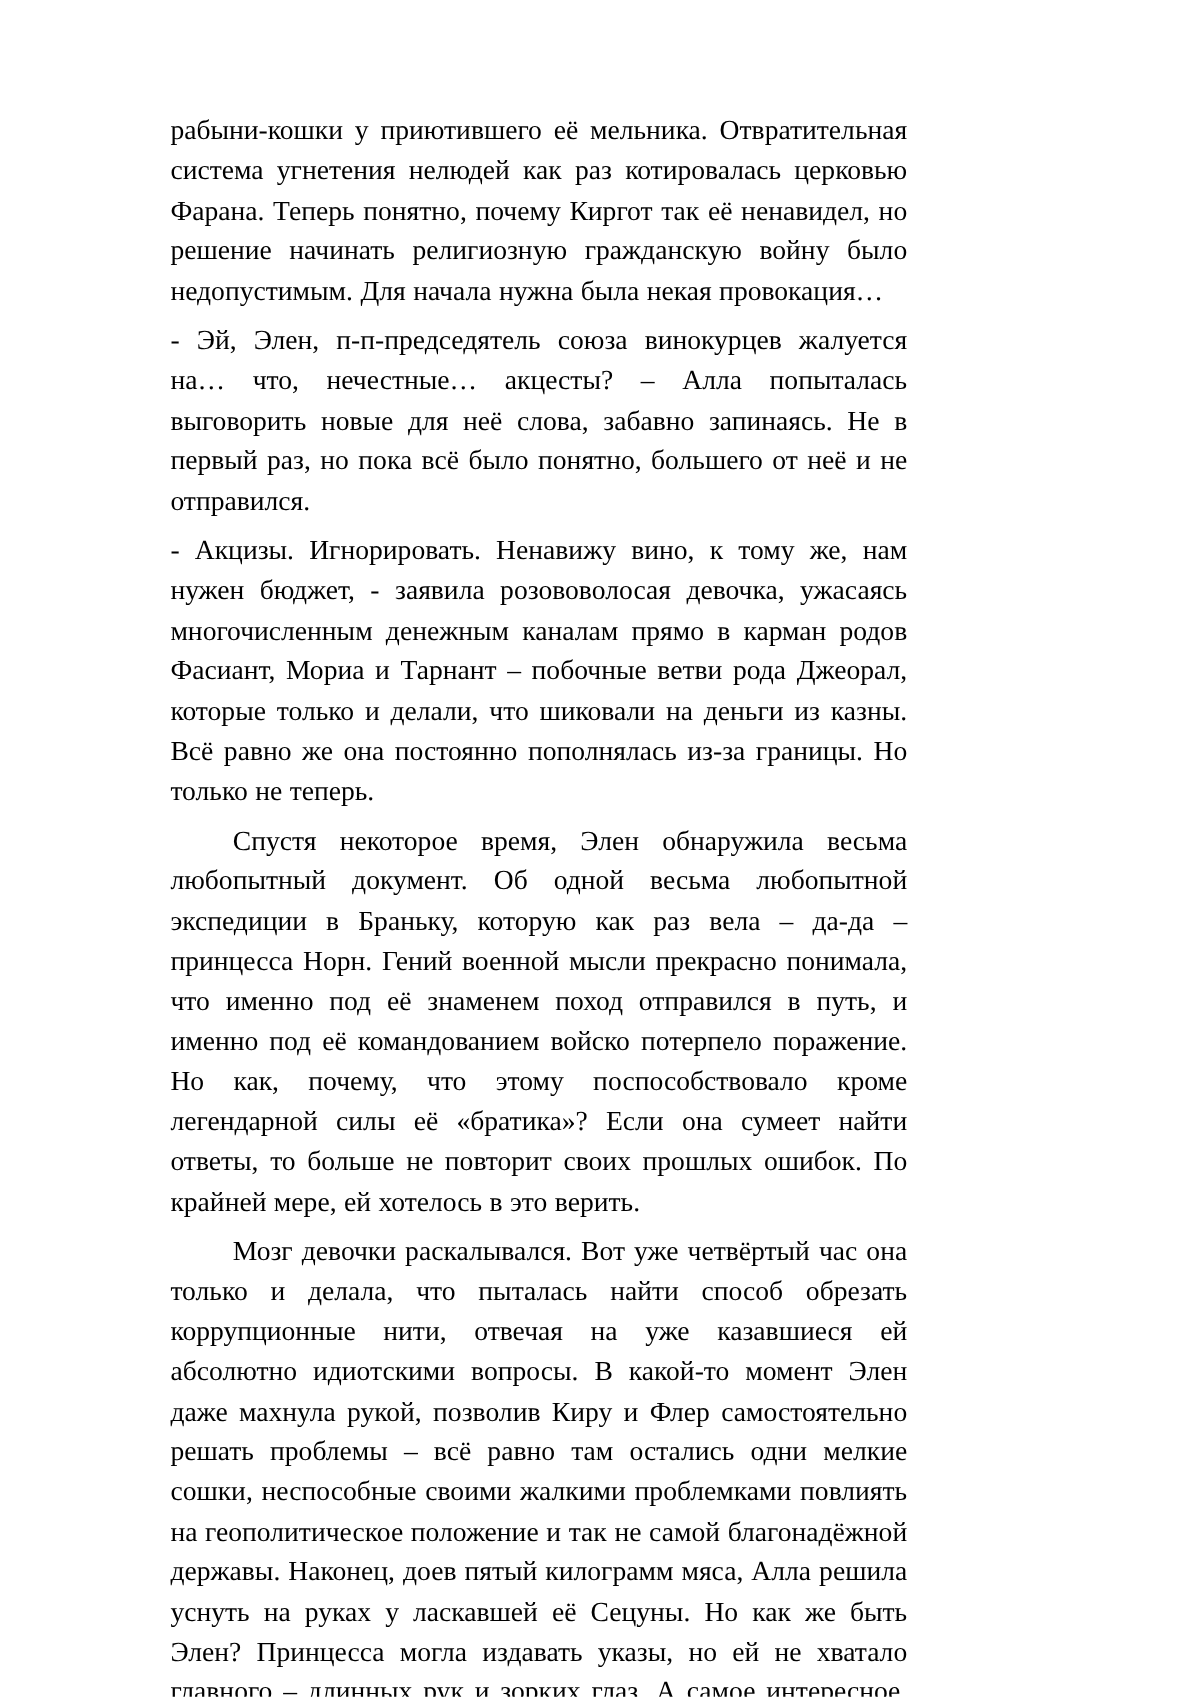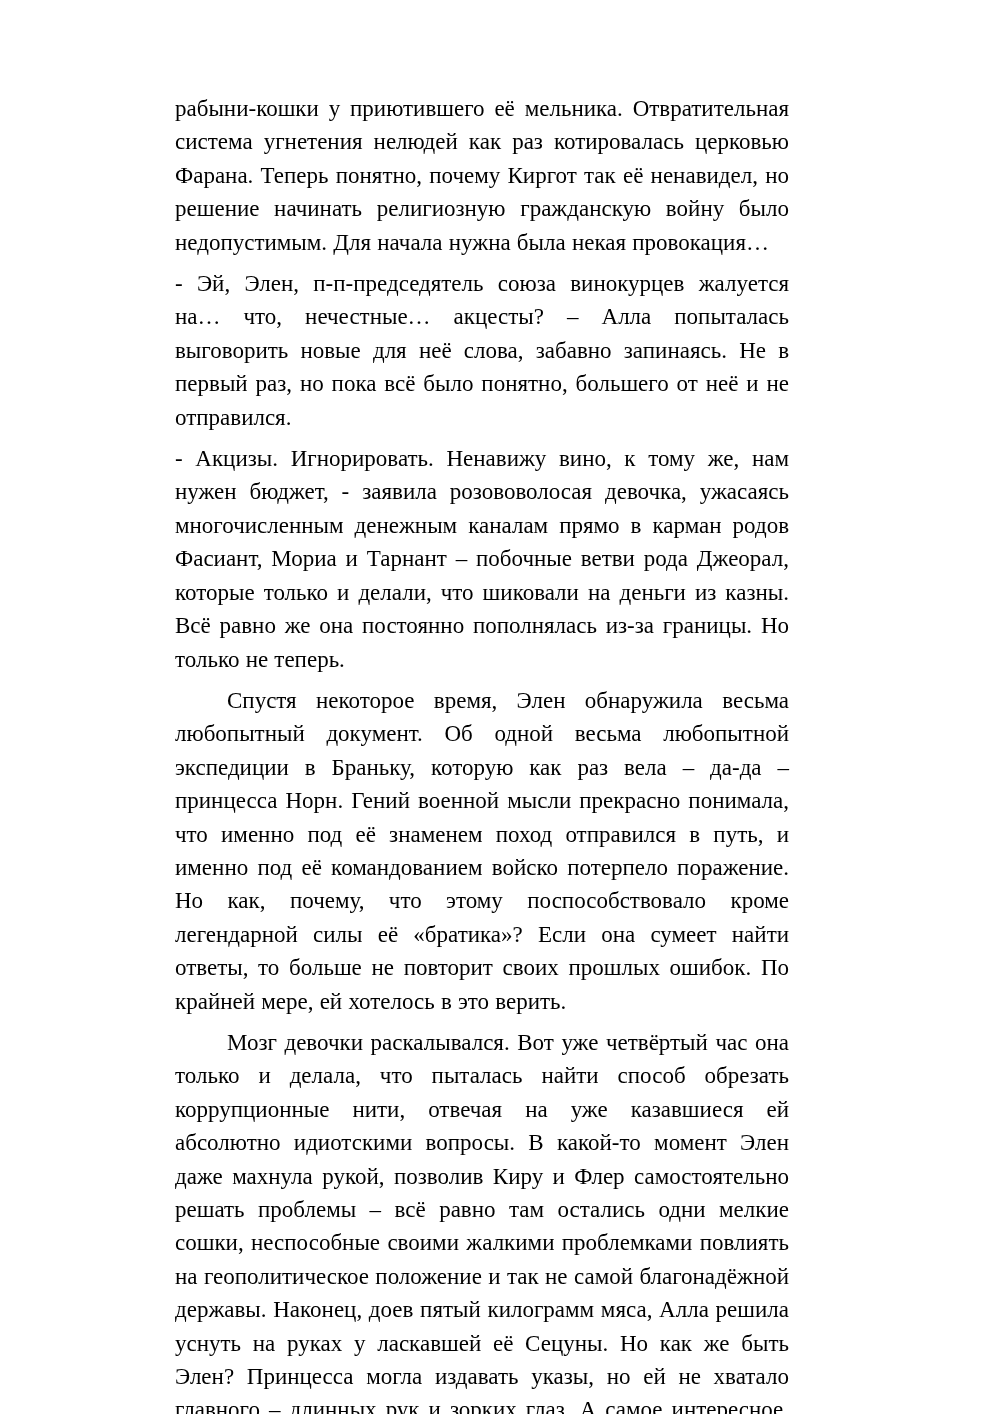--- a/index.html
+++ b/index.html
@@ -15,21 +15,20 @@
     .page {
       box-sizing: border-box;
       width: 828px;
       height: 1414px;
       padding: 92px 72px 0 142px;
       background: #ffffff;
       font-family: "Liberation Serif", "DejaVu Serif", serif;
       font-size: 23px;
       line-height: 33.4px;
       color: #000000;
-      margin-left: 33px;
       -webkit-font-smoothing: antialiased;
     }
     .para {
       margin: 0 0 8px 0;
       text-align: justify;
       hyphens: none;
       word-spacing: 0.02em;
     }
     .para.indent {
       text-indent: 52px;

